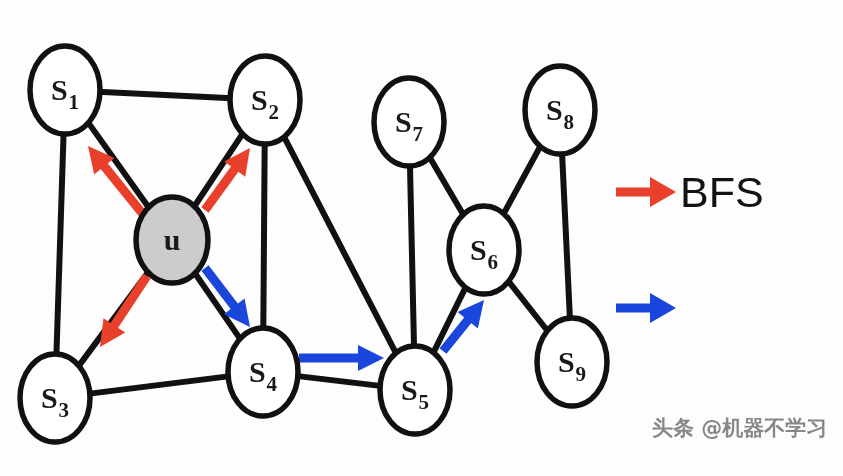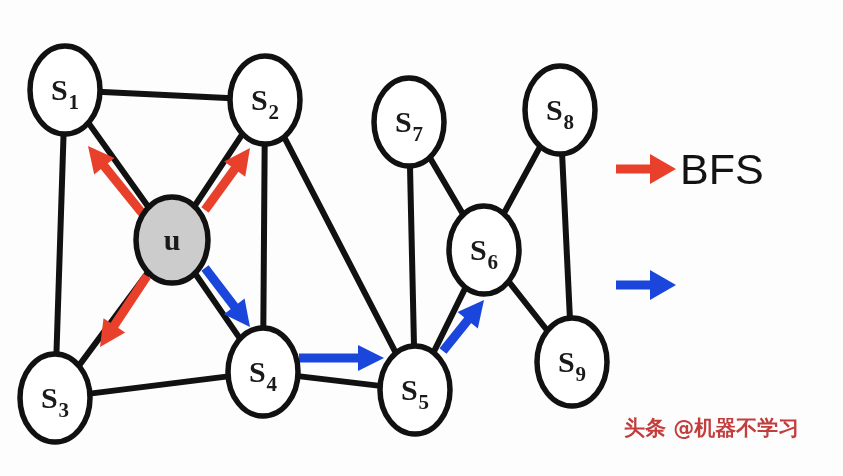--- a/index.html
+++ b/index.html
@@ -59,21 +59,21 @@
     stroke-width: 9;
     stroke-linecap: butt;
     fill: none;
   }
   .arrow-head-bfs { fill: #e8402a; }
   .arrow-head-dfs { fill: #1a46dc; }
 
   #legend {
     position: absolute;
     left: 612px;
-    top: 141px;
+    top: 164px;
     width: 220px;
   }
   .legend-row {
     display: flex;
     align-items: center;
     height: 56px;
     margin-bottom: 60px;
   }
   .legend-swatch {
     width: 66px;
@@ -84,26 +84,26 @@
     font-family: "Liberation Sans", sans-serif;
     font-size: 43px;
     font-weight: 400;
     color: #121212;
     letter-spacing: 0px;
     line-height: 1;
     margin-left: 2px;
   }
   #watermark {
     position: absolute;
-    left: 624px;
+    left: 652px;
     top: 414px;
     font-family: "DejaVu Sans", sans-serif;
     font-size: 21px;
     font-weight: 700;
-    color: #b91c1c;
+    color: #737373;
     opacity: 0.85;
     letter-spacing: 0px;
     white-space: nowrap;
   }
 </style>
 </head>
 <body>
 
 <div id="page">
 

